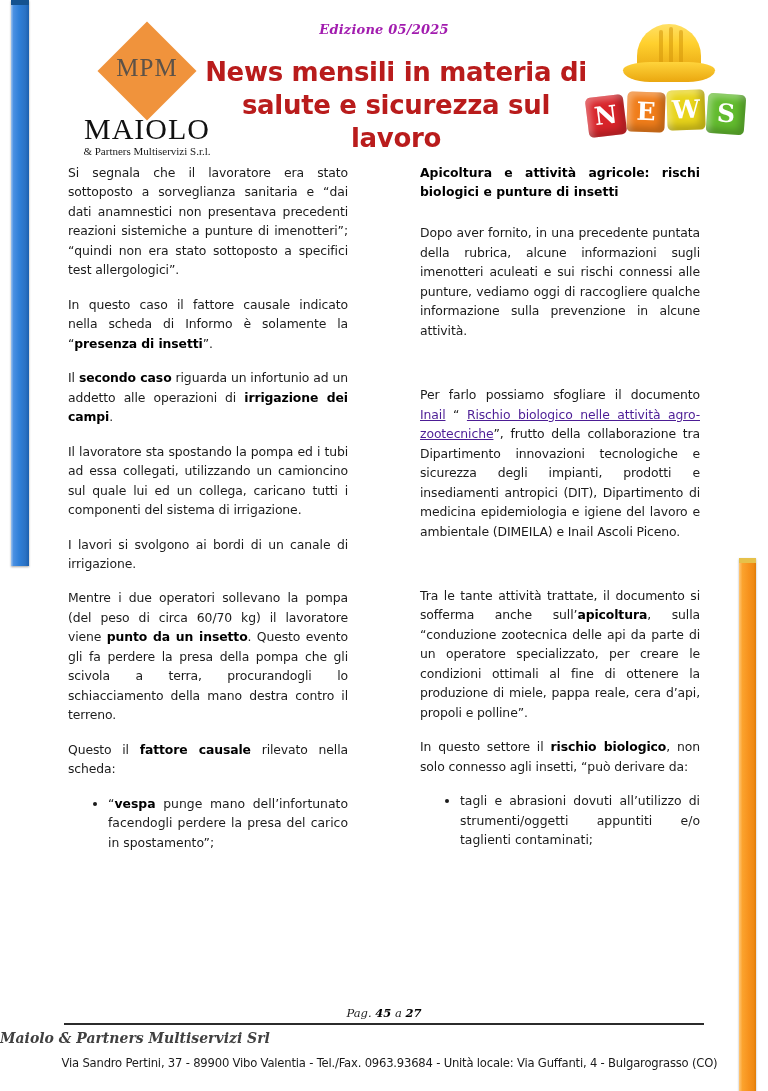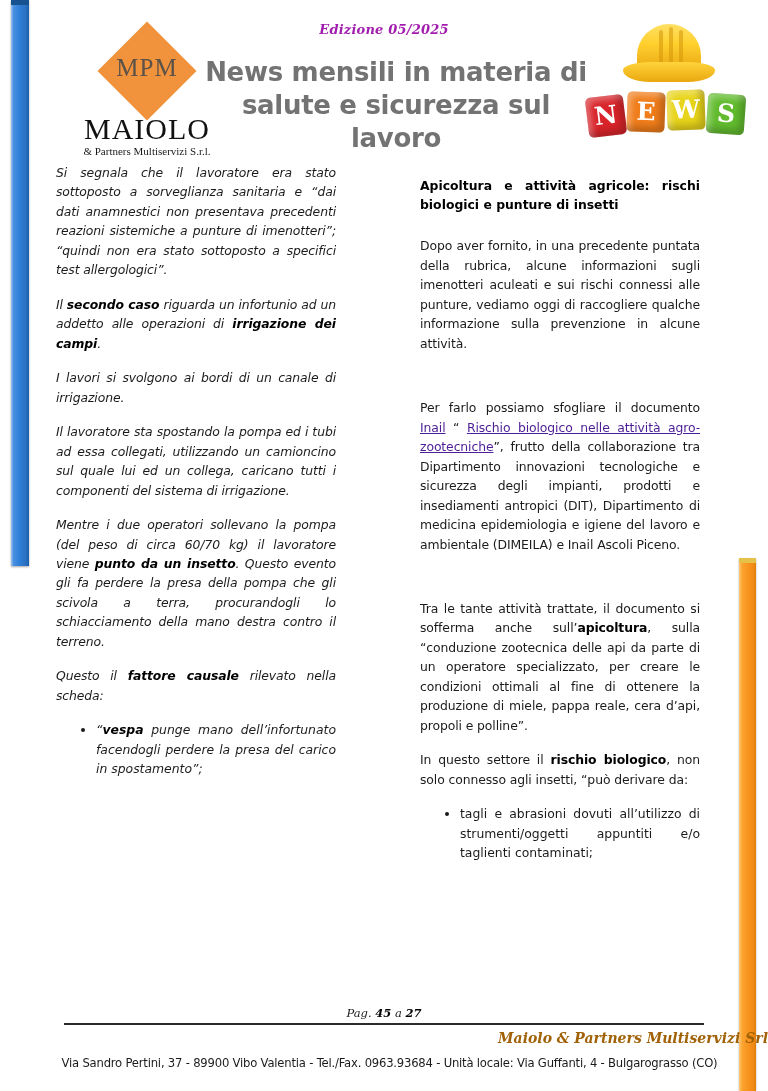--- a/index.html
+++ b/index.html
@@ -123,21 +123,21 @@
   .masthead {
     position: absolute;
     left: 196px;
     top: 56px;
     width: 400px;
     text-align: center;
     font-family: "DejaVu Sans", sans-serif;
     font-weight: bold;
     font-size: 26px;
     line-height: 1.26;
-    color: #737373;
+    color: #b91c1c;
     letter-spacing: -0.3px;
   }
 
   
   .news-art {
     position: absolute;
     left: 583px;
     top: 24px;
     width: 170px;
     height: 130px;
@@ -205,41 +205,41 @@
     position: absolute;
     left: 0;
     top: 163px;
     width: 768px;
   }
   .col {
     position: absolute;
     top: 0;
     width: 280px;
   }
-  .col-left  { left: 56px; font-style: italic; }
+  .col-left  { left: 68px; }
   .col-right { left: 420px; }
 
   .p {
     font-family: "DejaVu Sans", sans-serif;
     font-size: 12.4px;
     line-height: 1.57;
     color: #1b1b1b;
     text-align: justify;
     margin: 0 0 15px 0;
     letter-spacing: -0.1px;
   }
   .p.gap-xl { margin-bottom: 45px; }
   .h-sec {
     font-family: "DejaVu Sans", sans-serif;
     font-size: 12.4px;
     font-weight: bold;
     line-height: 1.55;
     color: #000000;
     text-align: justify;
-    margin: 13px 0 22px 0;
+    margin: 0 0 22px 0;
   }
   b, strong { font-weight: bold; color: #000; }
   .lnk {
     color: #4c1d95;
     text-decoration: underline;
   }
   ul.bl {
     margin: 0 0 12px 0;
     padding-left: 40px;
     list-style: disc;
@@ -268,26 +268,26 @@
     color: #1a1a1a;
   }
   .pagenum b { font-weight: bold; }
   .frule {
     margin: 3px auto 0 auto;
     width: 640px;
     height: 2px;
     background: #2b2b2b;
   }
   .fcompany {
-    text-align: right;
+    text-align: left;
     font-family: "DejaVu Serif", serif;
     font-style: italic;
     font-weight: bold;
     font-size: 14px;
-    color: #a16207;
+    color: #404040;
     margin-top: 5px;
   }
   .faddress {
     text-align: center;
     font-family: "DejaVu Sans", sans-serif;
     font-size: 11.6px;
     color: #1b1b1b;
     margin-top: 10px;
     letter-spacing: -0.2px;
     padding-left: 11px;
@@ -335,26 +335,27 @@
       </div>
     </div>
   </div>
 
   <div class="columns">
 
     <div class="col col-left">
 
       <p class="p">Si segnala che il lavoratore era stato sottoposto a sorveglianza sanitaria e “dai dati anamnestici non presentava precedenti reazioni sistemiche a punture di imenotteri”; “quindi non era stato sottoposto a specifici test allergologici”.</p>
 
+      <p class="p"><span>In questo caso il fattore causale indicato nella scheda di Informo è solamente la “</span><b>presenza di insetti</b><span>”.</span></p>
 
       <p class="p"><span>Il </span><b>secondo caso</b><span> riguarda un infortunio ad un addetto alle operazioni di </span><b>irrigazione dei campi</b><span>.</span></p>
 
+      <p class="p">Il lavoratore sta spostando la pompa ed i tubi ad essa collegati, utilizzando un camioncino sul quale lui ed un collega, caricano tutti i componenti del sistema di irrigazione.</p>
+
       <p class="p">I lavori si svolgono ai bordi di un canale di irrigazione.</p>
-
-      <p class="p">Il lavoratore sta spostando la pompa ed i tubi ad essa collegati, utilizzando un camioncino sul quale lui ed un collega, caricano tutti i componenti del sistema di irrigazione.</p>
 
       <p class="p"><span>Mentre i due operatori sollevano la pompa (del peso di circa 60/70 kg) il lavoratore viene </span><b>punto da un insetto</b><span>. Questo evento gli fa perdere la presa della pompa che gli scivola a terra, procurandogli lo schiacciamento della mano destra contro il terreno.</span></p>
 
       <p class="p"><span>Questo il </span><b>fattore causale</b><span> rilevato nella scheda:</span></p>
 
       <ul class="bl">
         <li><span>“</span><b>vespa</b><span> punge mano dell’infortunato facendogli perdere la presa del carico in spostamento”;</span></li>
       </ul>
 
     </div>

